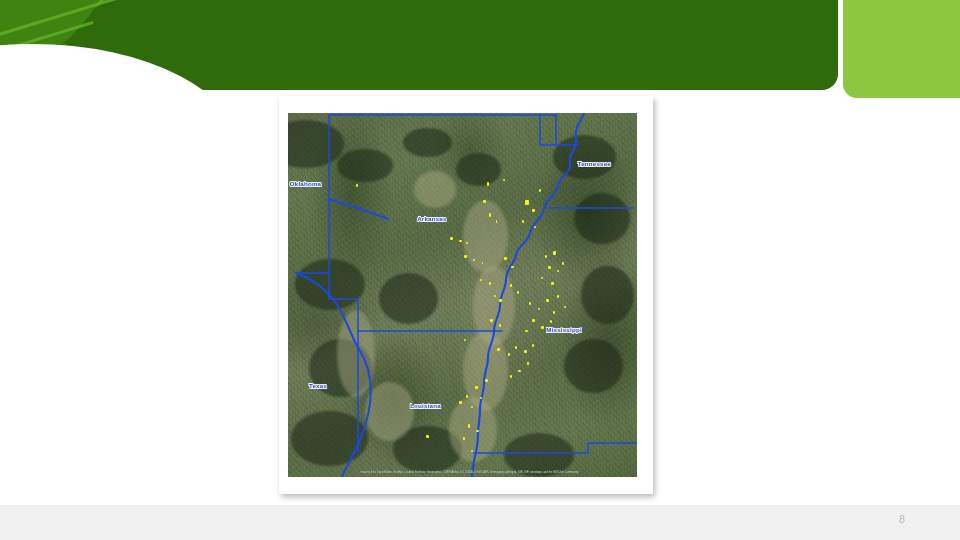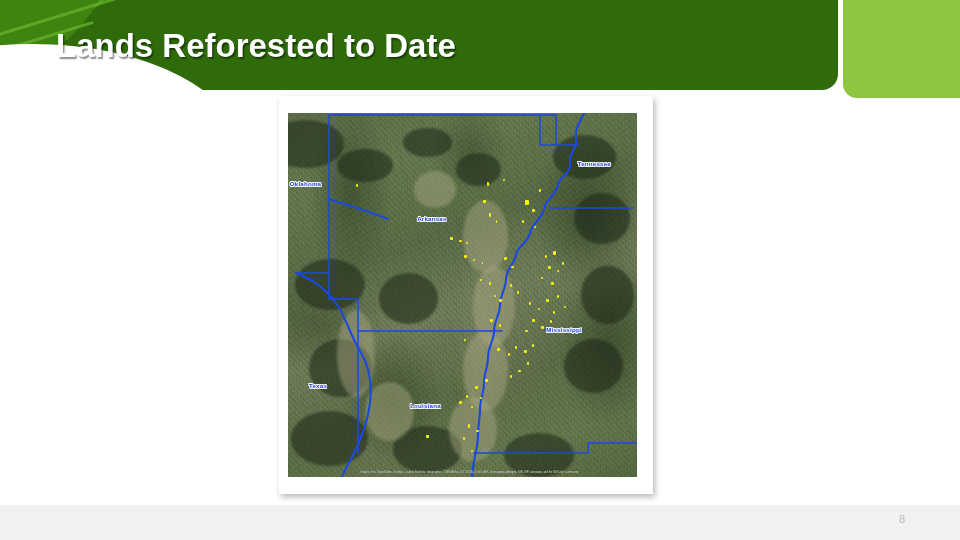--- a/index.html
+++ b/index.html
@@ -216,21 +216,20 @@
 <div class="slide">
 
   <div class="header-band">
     <div class="swoosh swoosh-a"></div>
     <div class="swoosh swoosh-b"></div>
     <div class="swoosh-line" style="left:-10px; top:44px; width:150px; transform:rotate(-17deg);"></div>
     <div class="swoosh-line" style="left:-14px; top:62px; width:120px; transform:rotate(-17deg);"></div>
     <div class="swoosh-line" style="left:-18px; top:78px; width:96px;  transform:rotate(-17deg);"></div>
   </div>
 
-  <div class="slide-title">Lands Reforested to Date</div>
 
   <div class="accent-block"></div>
 
   <div class="map-frame">
     <div class="map-canvas">
 
       <div class="sat-base"></div>
       <div class="sat-noise"></div>
 
       <div class="sat-dark-patch" style="left:-6%;  top:2%;   width:22%; height:13%;"></div>

